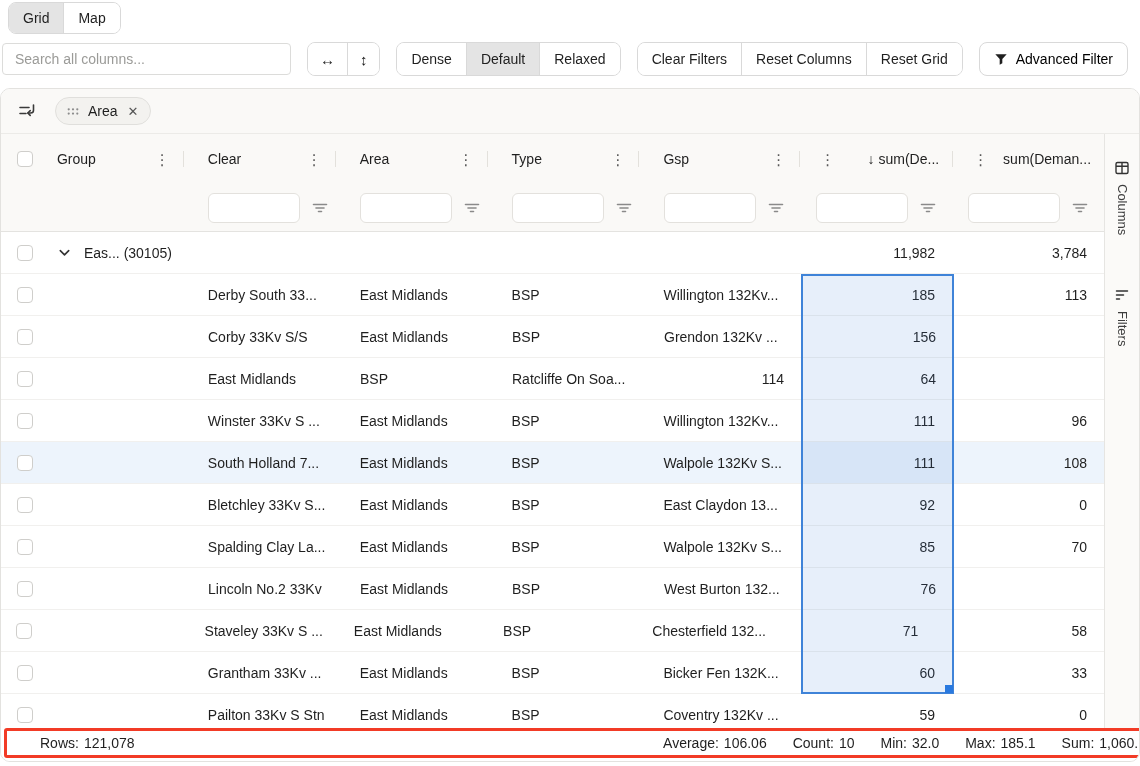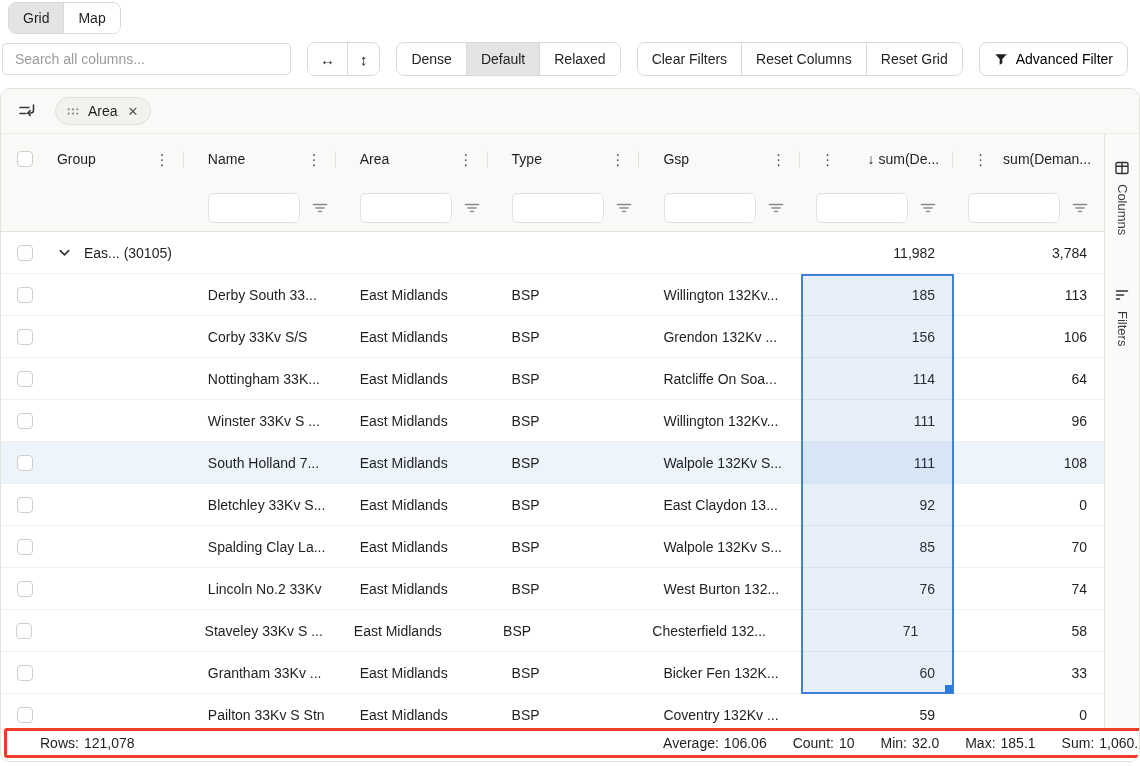--- a/index.html
+++ b/index.html
@@ -153,21 +153,21 @@
 
     <div class="hdr-row">
         <div class="hcell cbcell" style="width: 48px;">
           <span class="checkbox"></span>
         </div>
         <div class="hcell group" style="width: 135px;">
           <span class="hlabel">Group</span>
           <span class="kebab">⋮</span>
         </div>
         <div class="hcell" style="width: 152px;">
-          <span class="hlabel">Name</span>
+          <span class="hlabel">Clear</span>
           <span class="kebab">⋮</span>
         </div>
         <div class="hcell" style="width: 152px;">
           <span class="hlabel">Area</span>
           <span class="kebab">⋮</span>
         </div>
         <div class="hcell" style="width: 152px;">
           <span class="hlabel">Type</span>
           <span class="kebab">⋮</span>
         </div>
@@ -272,28 +272,26 @@
         <div class="row">
           <div class="cell cbcell" style="width: 48px;">
             <span class="checkbox"></span>
           </div>
           <div class="cell" style="width: 135px;"></div>
           <div class="cell" style="width: 152px;">Corby 33Kv S/S</div>
           <div class="cell" style="width: 152px;">East Midlands</div>
           <div class="cell" style="width: 152px;">BSP</div>
           <div class="cell" style="width: 161px;">Grendon 132Kv ...</div>
           <div class="cell num" style="width: 153px;">156</div>
-          <div class="cell num" style="width: 152px;">106</div>
-        </div>
-        <div class="row">
-          <div class="cell cbcell" style="width: 48px;">
-            <span class="checkbox"></span>
-          </div>
-          <div class="cell" style="width: 135px;"></div>
-          <div class="cell" style="width: 152px;">Nottingham 33K...</div>
+        </div>
+        <div class="row">
+          <div class="cell cbcell" style="width: 48px;">
+            <span class="checkbox"></span>
+          </div>
+          <div class="cell" style="width: 135px;"></div>
           <div class="cell" style="width: 152px;">East Midlands</div>
           <div class="cell" style="width: 152px;">BSP</div>
           <div class="cell" style="width: 161px;">Ratcliffe On Soa...</div>
           <div class="cell num" style="width: 153px;">114</div>
           <div class="cell num" style="width: 152px;">64</div>
         </div>
         <div class="row">
           <div class="cell cbcell" style="width: 48px;">
             <span class="checkbox"></span>
           </div>
@@ -344,21 +342,20 @@
         <div class="row">
           <div class="cell cbcell" style="width: 48px;">
             <span class="checkbox"></span>
           </div>
           <div class="cell" style="width: 135px;"></div>
           <div class="cell" style="width: 152px;">Lincoln No.2 33Kv</div>
           <div class="cell" style="width: 152px;">East Midlands</div>
           <div class="cell" style="width: 152px;">BSP</div>
           <div class="cell" style="width: 161px;">West Burton 132...</div>
           <div class="cell num" style="width: 153px;">76</div>
-          <div class="cell num" style="width: 152px;">74</div>
         </div>
         <div class="row">
           <div class="cell cbcell" style="width: 48px;">
             <span class="checkbox"></span>
           </div>
           <div class="cell" style="width: 135px;"></div>
           <div class="cell" style="width: 152px;">Staveley 33Kv S ...</div>
           <div class="cell" style="width: 152px;">East Midlands</div>
           <div class="cell" style="width: 152px;">BSP</div>
           <div class="cell" style="width: 161px;">Chesterfield 132...</div>

